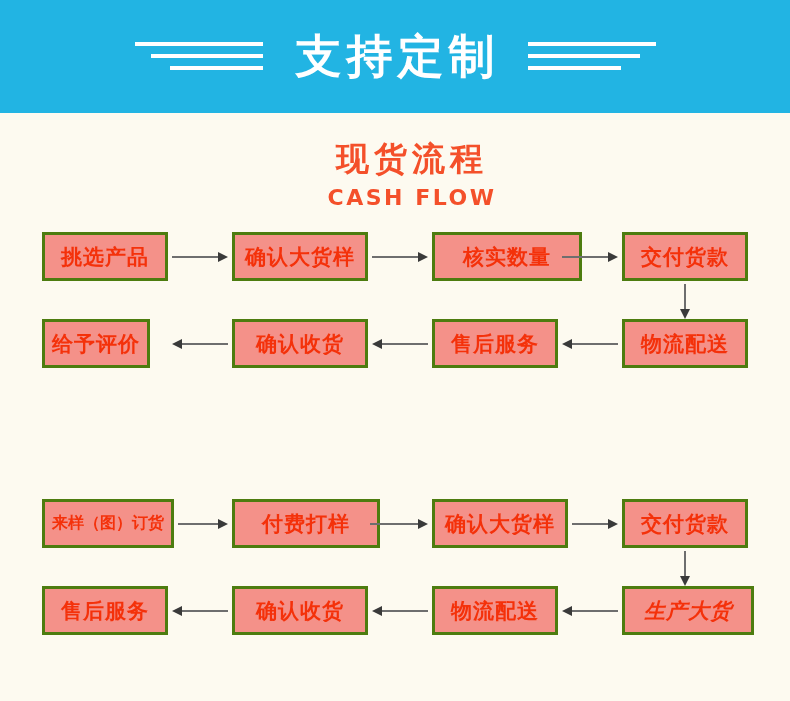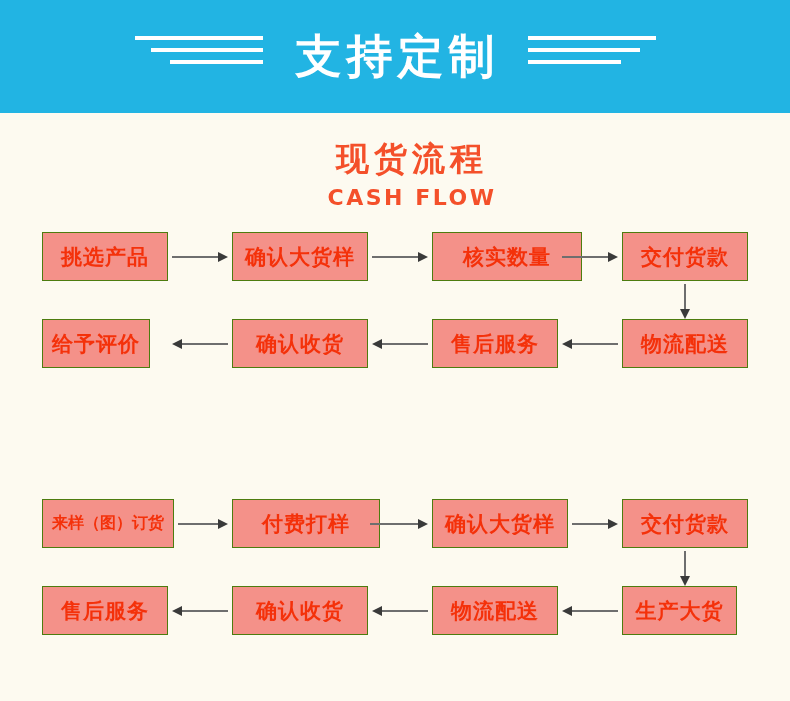--- a/index.html
+++ b/index.html
@@ -30,21 +30,21 @@
     top: 0;
     width: 790px;
     height: 113px;
     background: #22B4E3;
     display: flex;
     align-items: center;
     justify-content: center;
   }
   .banner-inner {
     display: flex;
-    align-items: flex-start;
+    align-items: center;
     justify-content: center;
     gap: 22px;
     margin-top: -2px;
   }
   .deco {
     width: 128px;
     height: 34px;
     display: flex;
     flex-direction: column;
     justify-content: center;
@@ -106,21 +106,21 @@
   .section-title .en.wide { letter-spacing: 4px; }
 
   #title-cash  { top: 142px; }
   #title-order { top: 410px; }
 
   
   .fbox {
     position: absolute;
     box-sizing: border-box;
     background: #F49189;
-    border: 1px solid #4d7c0f;
+    border: 3px solid #4d7c0f;
     color: #F4310A;
     font-size: 21px;
     font-weight: bold;
     letter-spacing: 1px;
     display: flex;
     align-items: center;
     justify-content: center;
     white-space: nowrap;
     height: 49px;
     text-align: center;
@@ -275,15 +275,15 @@
   <div class="fbox" style="left:232px; top:586px; width:136px;">确认收货</div>
   <div class="harrow left" style="left:372px; top:605px; width:56px;">
       <div class="head"></div>
       <div class="shaft"></div>
     </div>
   <div class="fbox" style="left:432px; top:586px; width:126px;">物流配送</div>
   <div class="harrow left" style="left:562px; top:605px; width:56px;">
       <div class="head"></div>
       <div class="shaft"></div>
     </div>
-  <div class="fbox" style="left:622px; top:586px; width:115px;">生产大货</div>
+  <div class="fbox" style="left:622px; top:586px; width:132px;font-style:italic;">生产大货</div>
 
 </div>
 
 </body></html>

